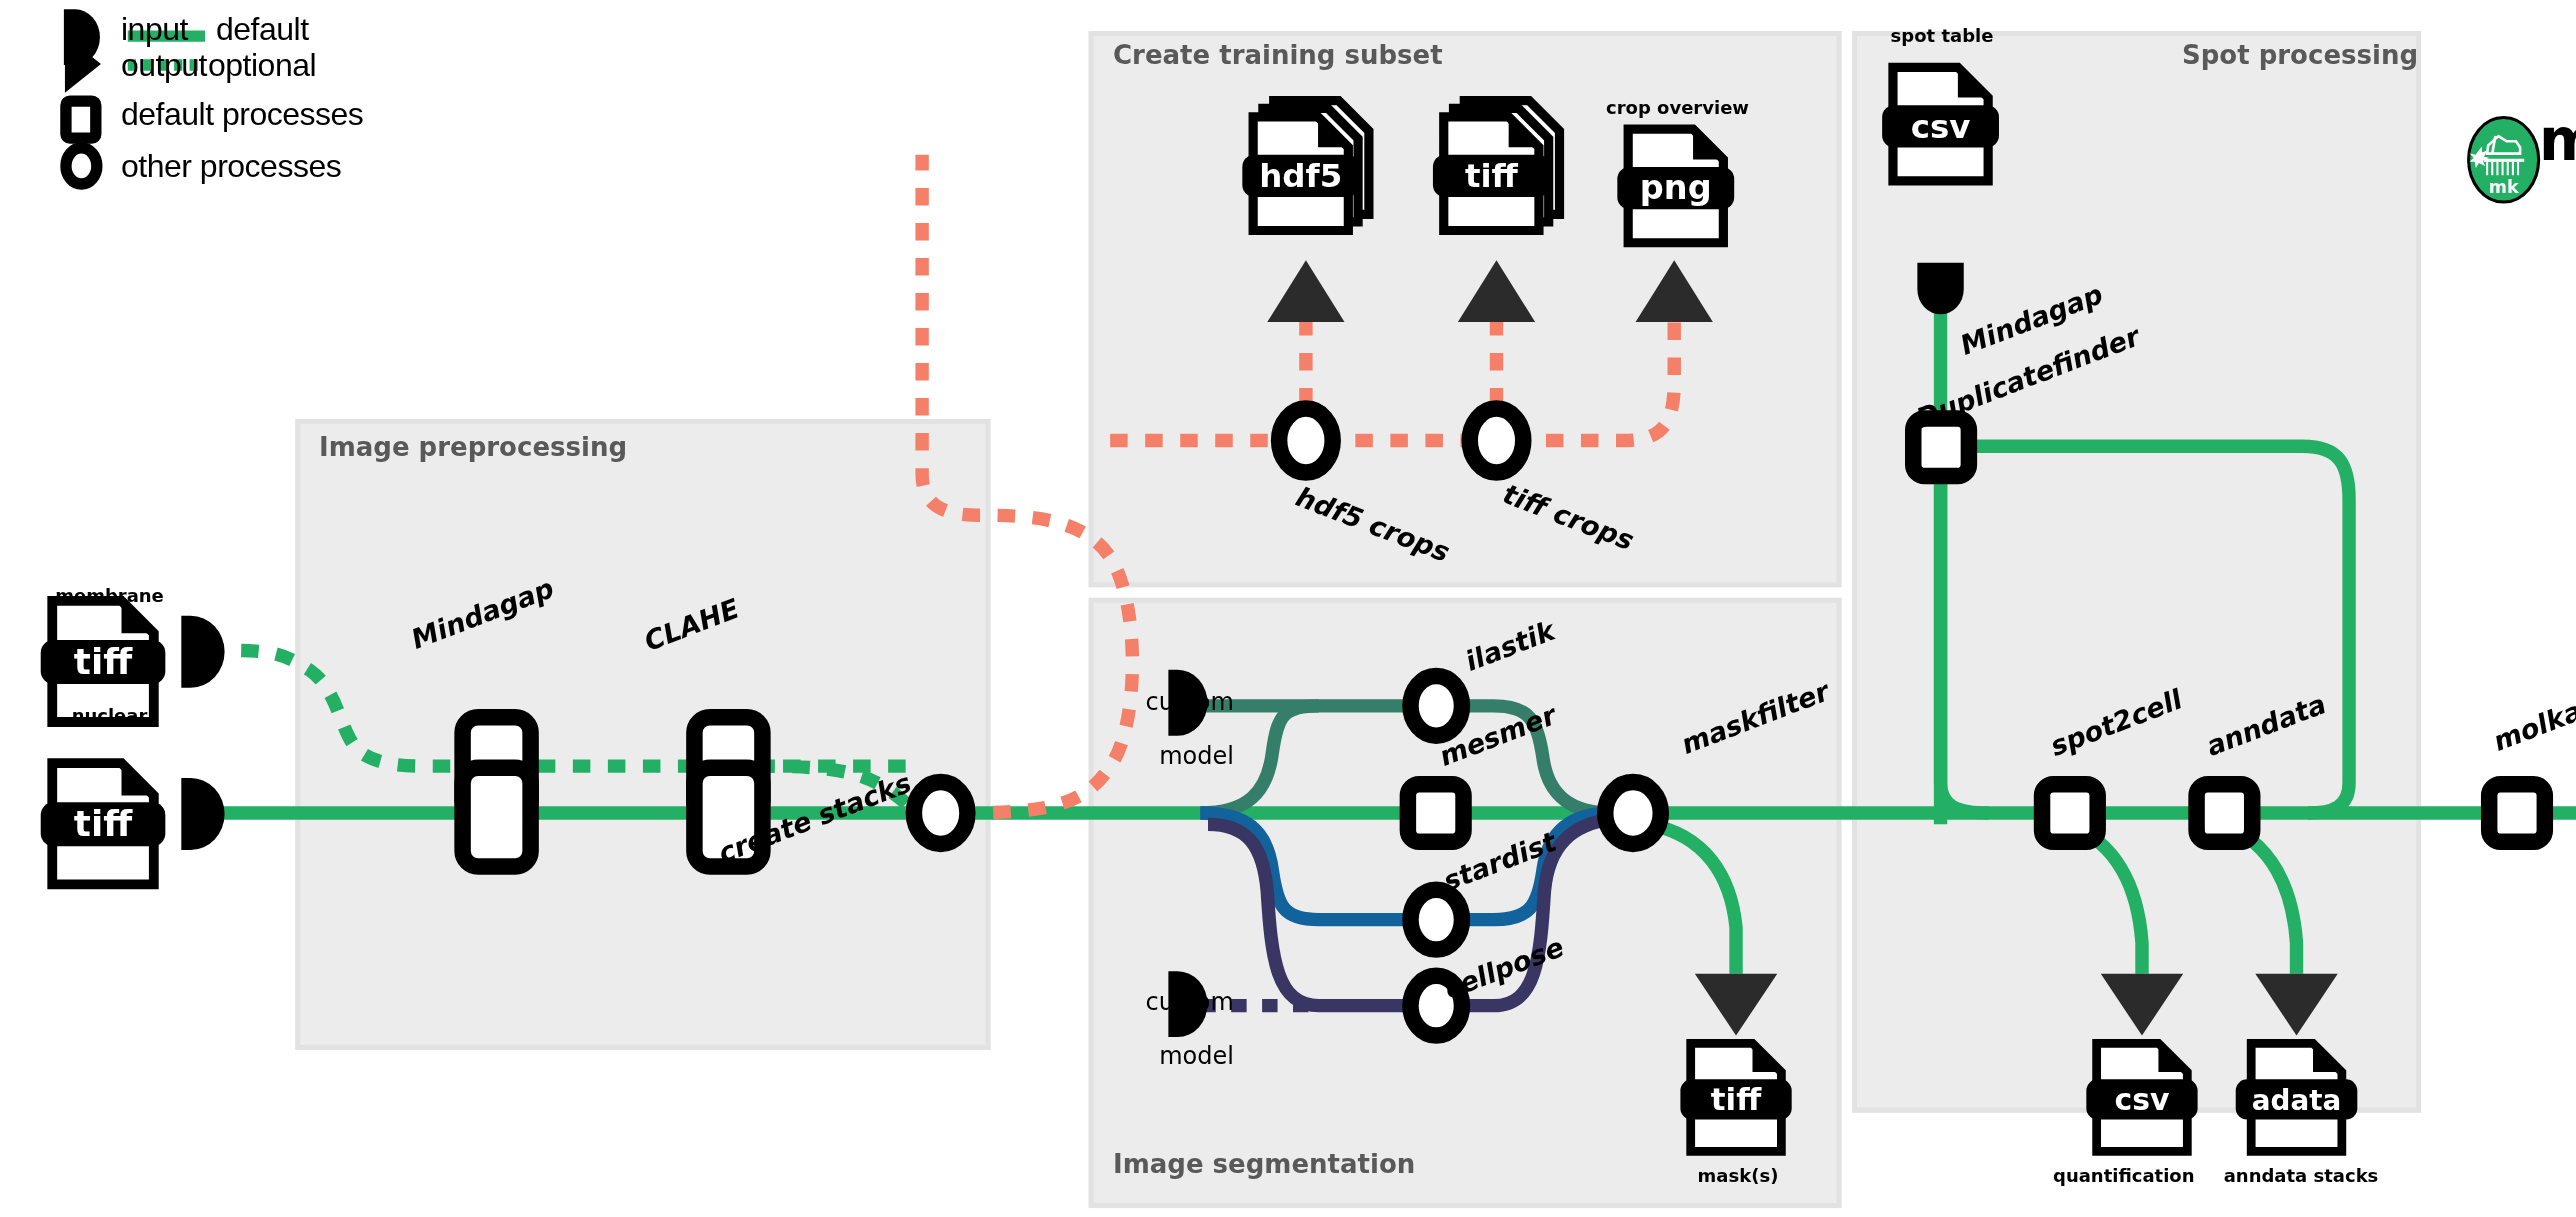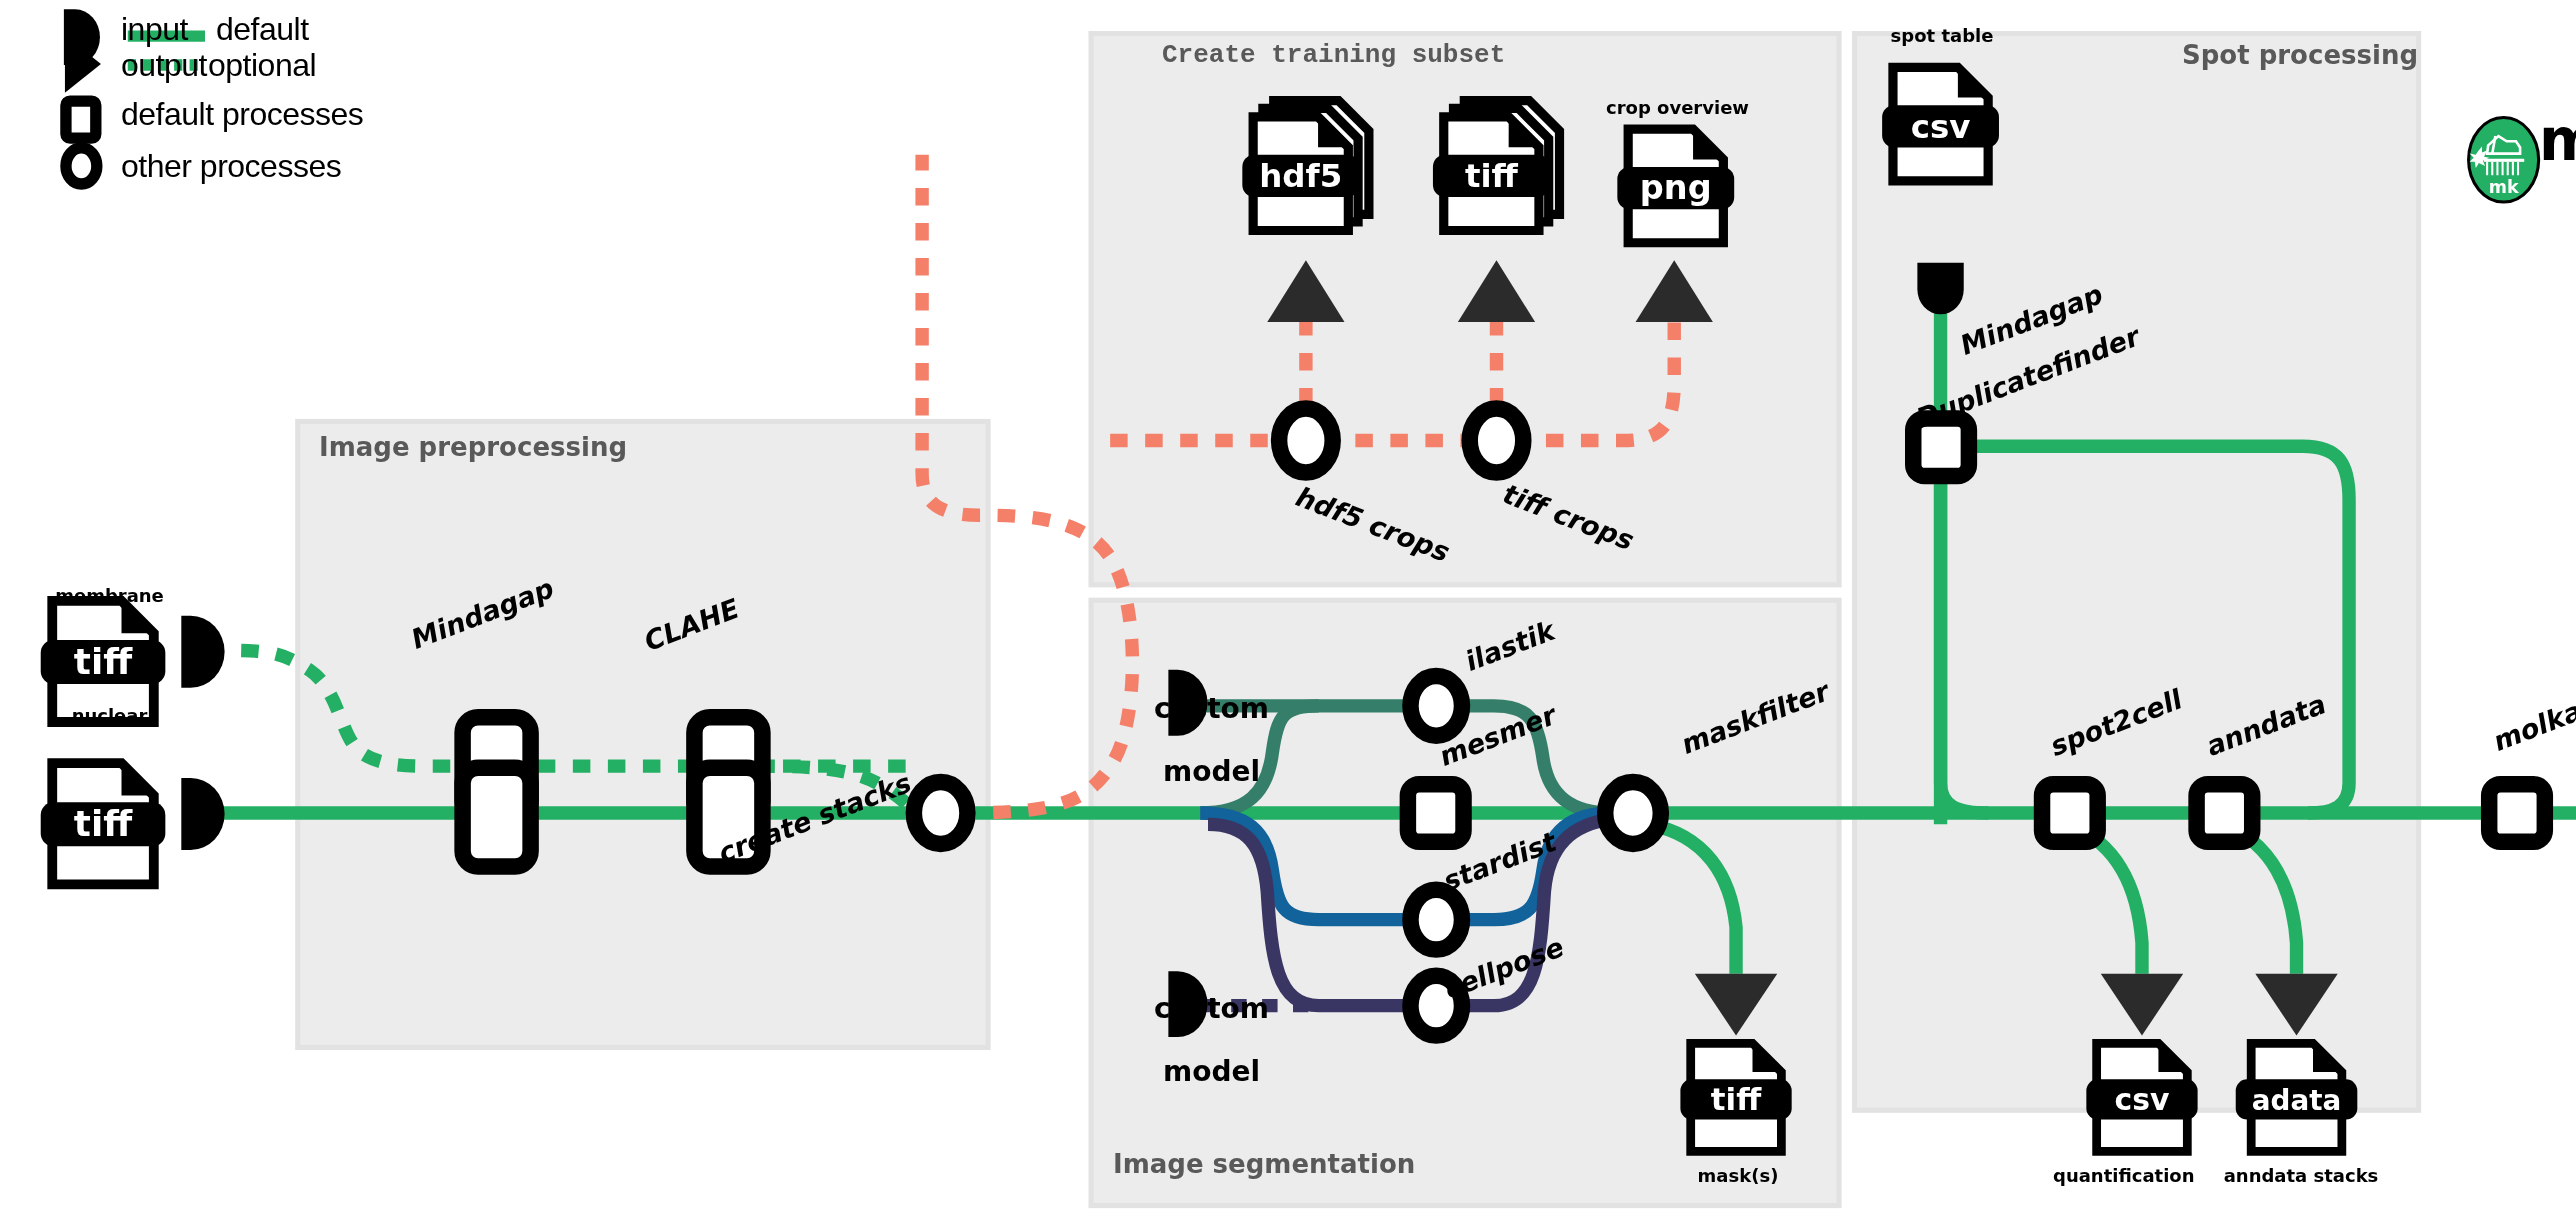--- a/index.html
+++ b/index.html
@@ -8,22 +8,22 @@
   #root{position:absolute;inset:0;}
   svg.layer{position:absolute;left:0;top:0;width:2891px;height:1218px;}
   .panel-title{position:absolute;white-space:pre;color:#595959;font-weight:bold;font-size:26px;
      font-family:"DejaVu Sans","Liberation Sans",sans-serif;}
   .legend-label{position:absolute;white-space:pre;color:#000;font-size:32px;font-weight:normal;
      font-family:"Liberation Sans",sans-serif;letter-spacing:-0.5px;}
   .edge-label{position:absolute;white-space:pre;color:#000;font-weight:bold;font-size:27px;
      transform-origin:0 0;font-family:"DejaVu Sans",sans-serif;font-style:italic;}
   .file-cap{position:absolute;white-space:pre;color:#000;font-weight:bold;font-size:18px;text-align:center;
      font-family:"DejaVu Sans",sans-serif;}
-  .custom-model{position:absolute;white-space:pre;color:#000;font-weight:bold;font-size:28px;line-height:1.12;
-     text-align:center;font-family:"DejaVu Sans",sans-serif;}
+  .custom-model{position:absolute;white-space:pre;color:#000;font-weight:normal;font-size:24px;line-height:1.12;
+     text-align:right;font-family:"DejaVu Sans",sans-serif;}
   .logo-wrap{position:absolute;}
   .logo-line{white-space:pre;font-weight:bold;font-family:"DejaVu Sans",sans-serif;}
 </style>
 </head>
 <body>
 
 <div id="root">
 
   <svg class="layer" viewBox="0 0 5612 2364">
     <defs>
@@ -299,21 +299,21 @@
     </g>
   </svg>
 
   <div class="legend-label" style="left:121px;top:11.3px;">input</div>
   <div class="legend-label" style="left:121px;top:47px;">output</div>
   <div class="legend-label" style="left:121px;top:96px;">default processes</div>
   <div class="legend-label" style="left:121px;top:148px;">other processes</div>
   <div class="legend-label" style="left:216px;top:11.3px;">default</div>
   <div class="legend-label" style="left:208px;top:47px;">optional</div>
 
-  <div class="panel-title" style="left:1162px;top:40px;font-family:Liberation Mono, monospace;">Create training subset</div>
+  <div class="panel-title" style="left:1113px;top:40px;">Create training subset</div>
   <div class="panel-title" style="left:319px;top:432px;">Image preprocessing</div>
   <div class="panel-title" style="left:1113px;top:1149px;">Image segmentation</div>
   <div class="panel-title" style="left:2182px;top:40px;">Spot processing</div>
 
   <div class="file-cap" style="left:45px;top:541px;width:129px;text-align:center;margin-top:44px;">membrane</div>
   <div class="file-cap" style="left:45px;top:705px;width:129px;text-align:center;">nuclear</div>
   <div class="file-cap" style="left:1875px;top:25px;width:134px;text-align:center;">spot table</div>
   <div class="file-cap" style="left:1603px;top:97px;width:149px;text-align:center;">crop overview</div>
   <div class="file-cap" style="left:1679px;top:1165px;width:118px;text-align:center;">mask(s)</div>
   <div class="file-cap" style="left:2053px;top:1165px;width:185px;text-align:left;">quantification</div>

